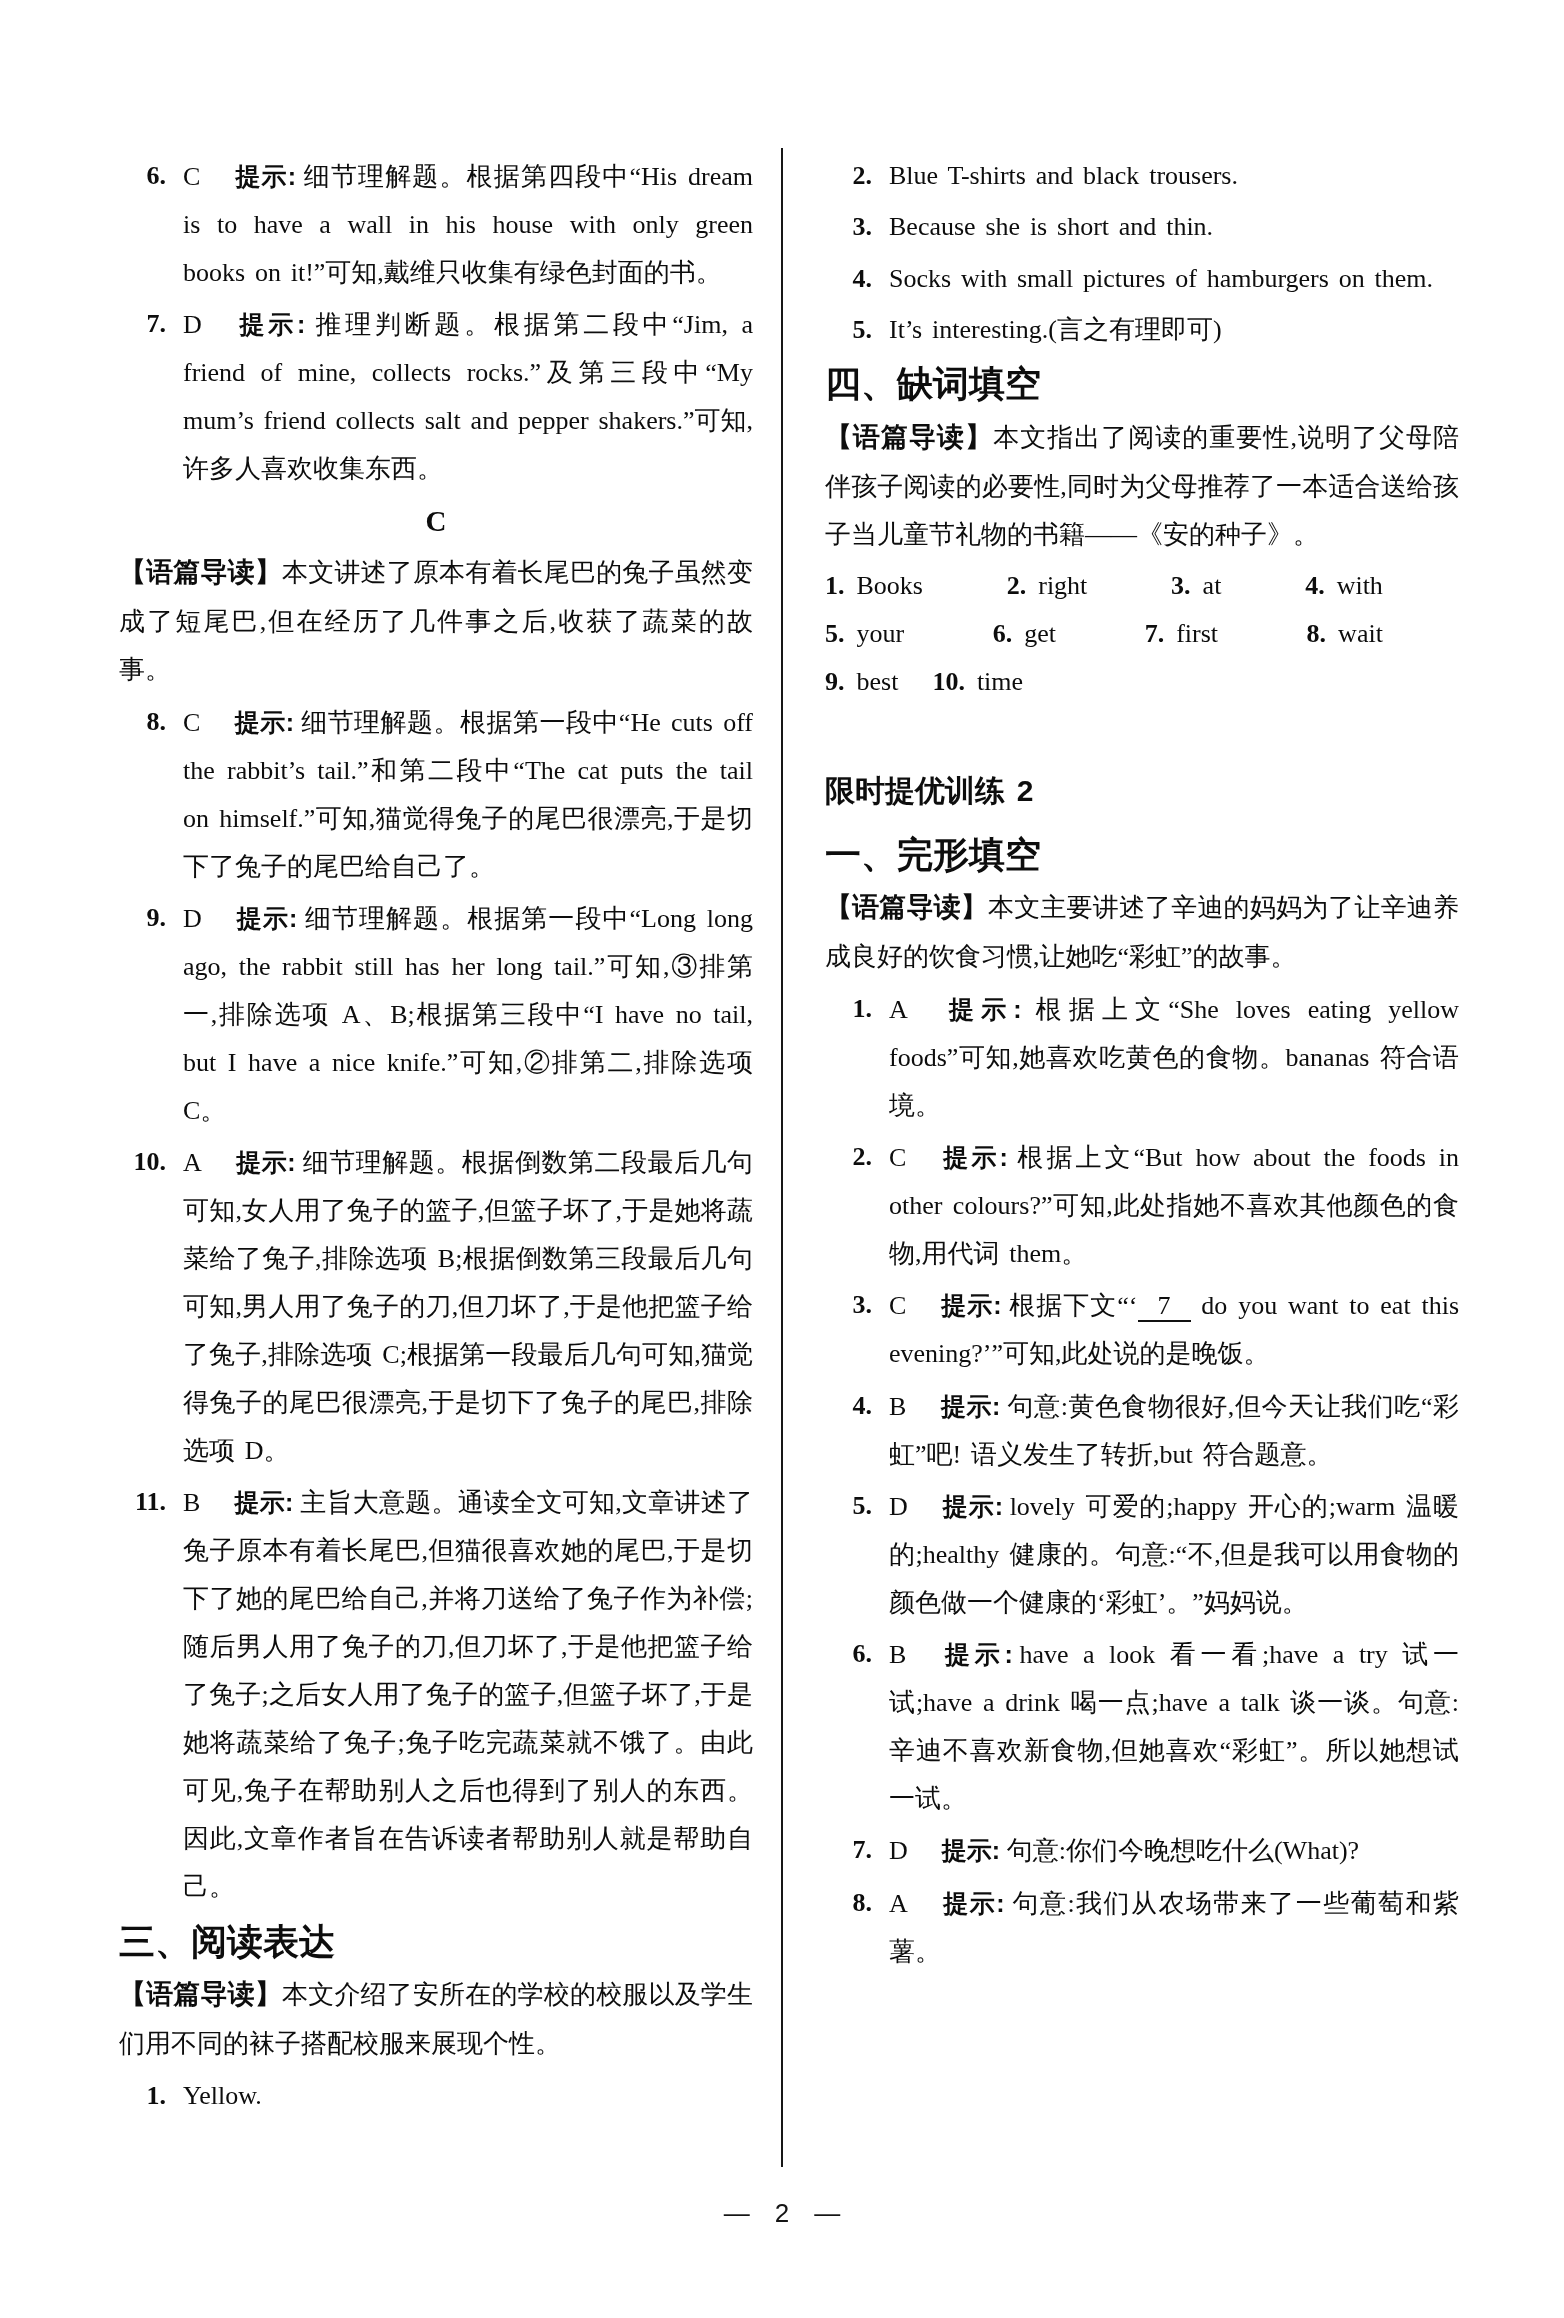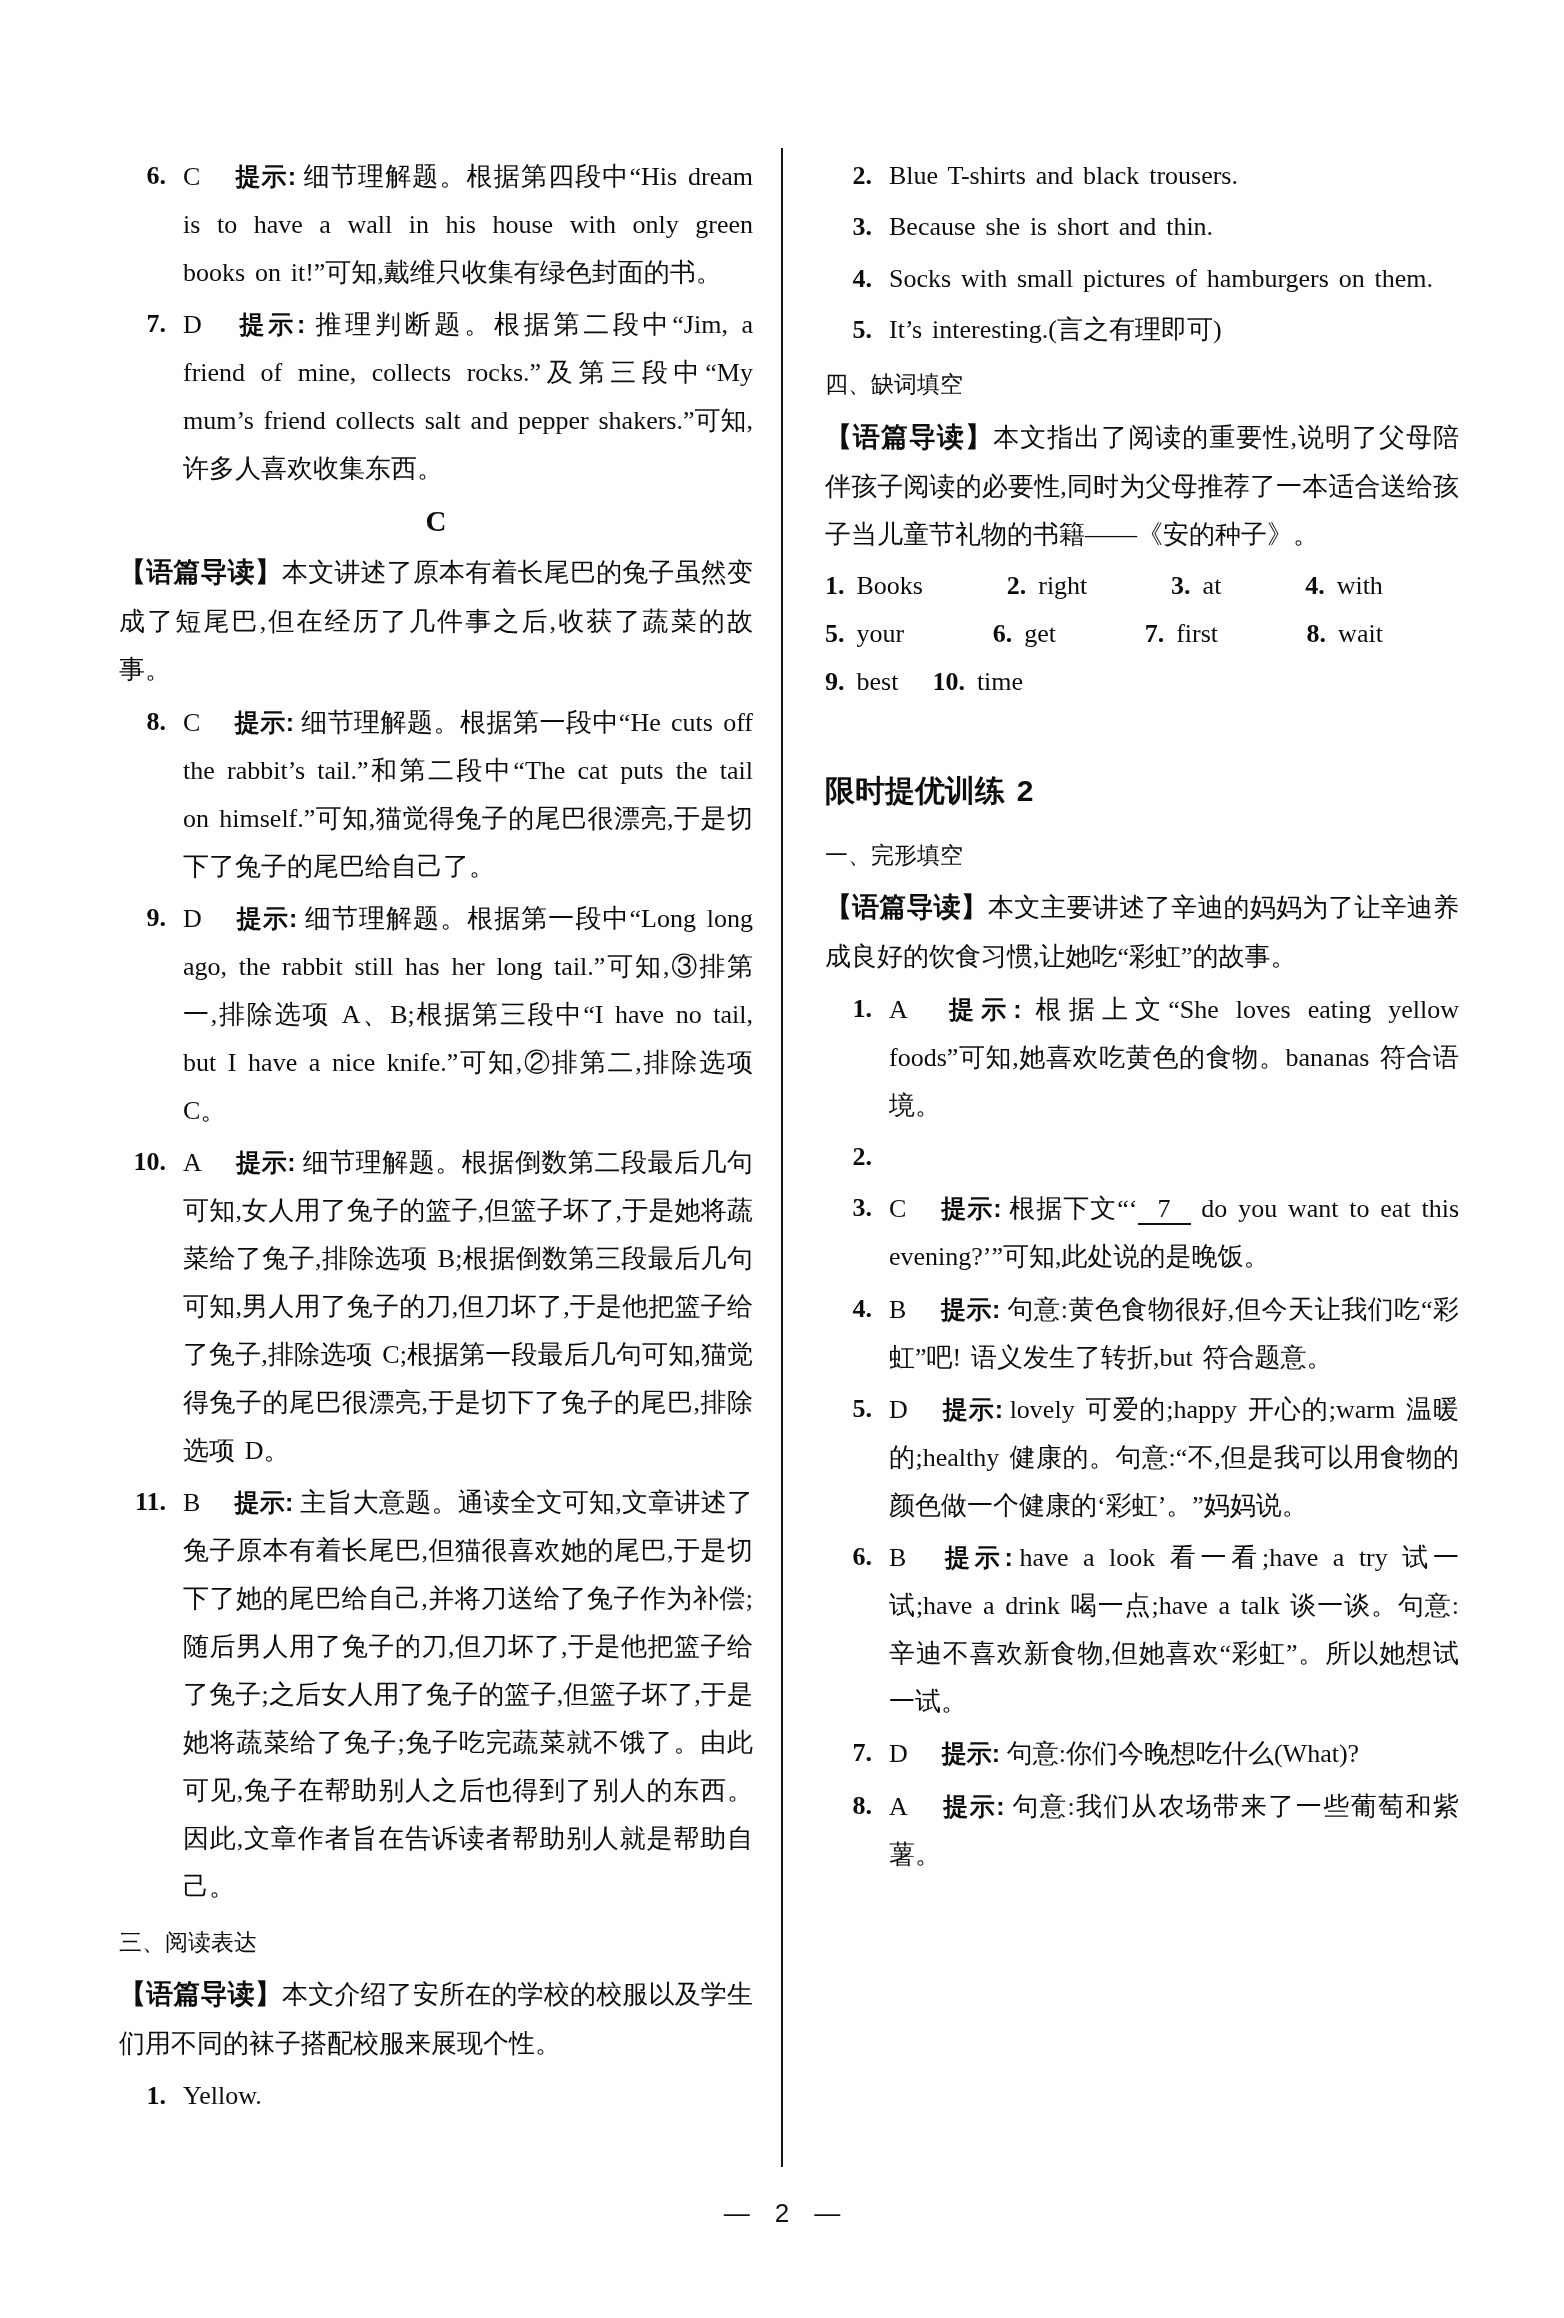--- a/index.html
+++ b/index.html
@@ -52,22 +52,22 @@
   
   .intro { margin: 2px 0 3.3px; }
   .intro-label {
     font-family: Liberation Mono, monospace;
     font-weight: bold;
     font-size: 27px;
   }
 
   .section-header {
     font-family: "Liberation Sans", "DejaVu Sans", sans-serif;
-    font-weight: normal;
-    font-size: 23px;
+    font-weight: bold;
+    font-size: 36px;
     text-align: left;
     margin: 6.6px 0 5.3px;
   }
 
   .center-letter {
     text-align: center;
     font-weight: bold;
     font-size: 29px;
     margin: 4px 0;
   }
@@ -180,20 +180,21 @@
       </div>
       <div class="center-title">限时提优训练 2</div>
       <div class="section-header">一、完形填空</div>
       <p class="intro"><span class="intro-label">【语篇导读】</span><span>本文主要讲述了辛迪的妈妈为了让辛迪养成良好的饮食习惯,让她吃“彩虹”的故事。</span></p>
       <div class="item">
         <span class="num">1.</span>
         <div class="content"><span class="letter">A</span><span class="hint-label">提示:</span><span>根据上文“She loves eating yellow foods”可知,她喜欢吃黄色的食物。bananas 符合语境。</span></div>
       </div>
       <div class="item">
         <span class="num">2.</span>
+        <div class="content"><span class="letter">C</span><span class="hint-label">提示:</span><span>根据上文“But how about the foods in other colours?”可知,此处指她不喜欢其他颜色的食物,用代词 them。</span></div>
       </div>
       <div class="item">
         <span class="num">3.</span>
         <div class="content"><span class="letter">C</span><span class="hint-label">提示:</span><span>根据下文“‘</span><span class="blank-underline">7</span><span> do you want to eat this evening?’”可知,此处说的是晚饭。</span></div>
       </div>
       <div class="item">
         <span class="num">4.</span>
         <div class="content"><span class="letter">B</span><span class="hint-label">提示:</span><span>句意:黄色食物很好,但今天让我们吃“彩虹”吧! 语义发生了转折,but 符合题意。</span></div>
       </div>
       <div class="item">

